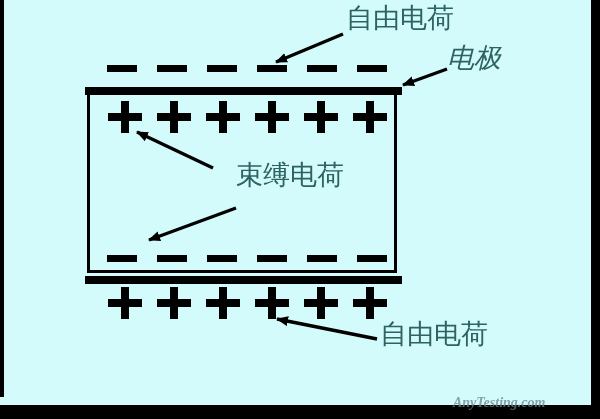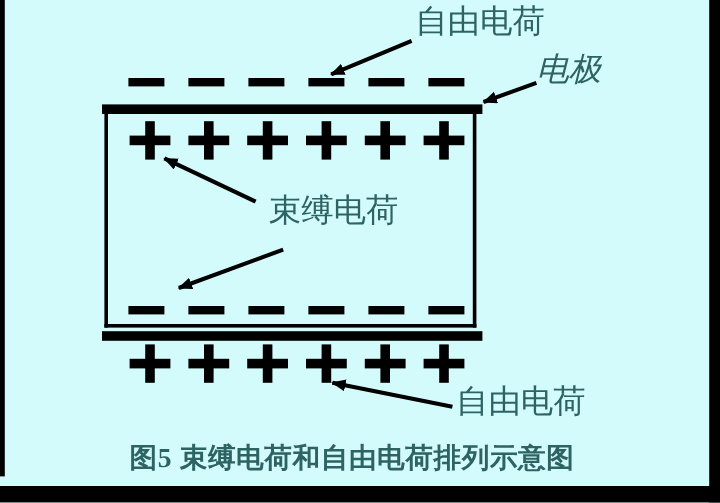--- a/index.html
+++ b/index.html
@@ -44,21 +44,21 @@
 
   
   .lbl{
     color:#2d6363;
     font-size:27px;
     line-height:1.05;
     white-space:nowrap;
   }
   .lbl-free-top{left:346px;top:4px;}
   .lbl-electrode{left:447px;top:44px;font-style:italic;}
-  .lbl-bound{left:224px;top:161px;}
+  .lbl-bound{left:236px;top:161px;}
   .lbl-free-bottom{left:380px;top:320px;}
 
   .caption{
     left:108px;top:366px;
     color:#2d6363;
     font-size:23px;
     font-weight:bold;
     letter-spacing:0.5px;
     white-space:nowrap;
   }
@@ -145,16 +145,16 @@
     <line x1="213" y1="168" x2="137" y2="132" stroke="#000" stroke-width="3.4" marker-end="url(#ah)"></line>
     <line x1="236" y1="208" x2="149" y2="240" stroke="#000" stroke-width="3.4" marker-end="url(#ah)"></line>
     <line x1="377" y1="339" x2="277" y2="319" stroke="#000" stroke-width="3.4" marker-end="url(#ah)"></line>
   </svg>
 
   <div class="abs lbl lbl-free-top">自由电荷</div>
   <div class="abs lbl lbl-electrode">电极</div>
   <div class="abs lbl lbl-bound">束缚电荷</div>
   <div class="abs lbl lbl-free-bottom">自由电荷</div>
 
-  <div class="abs caption">图5 束缚电荷和自由电荷排列示意图</div>
 
+  <div class="abs wm-url">AnyTesting.com</div>
 
 </div>
 
 </body></html>

